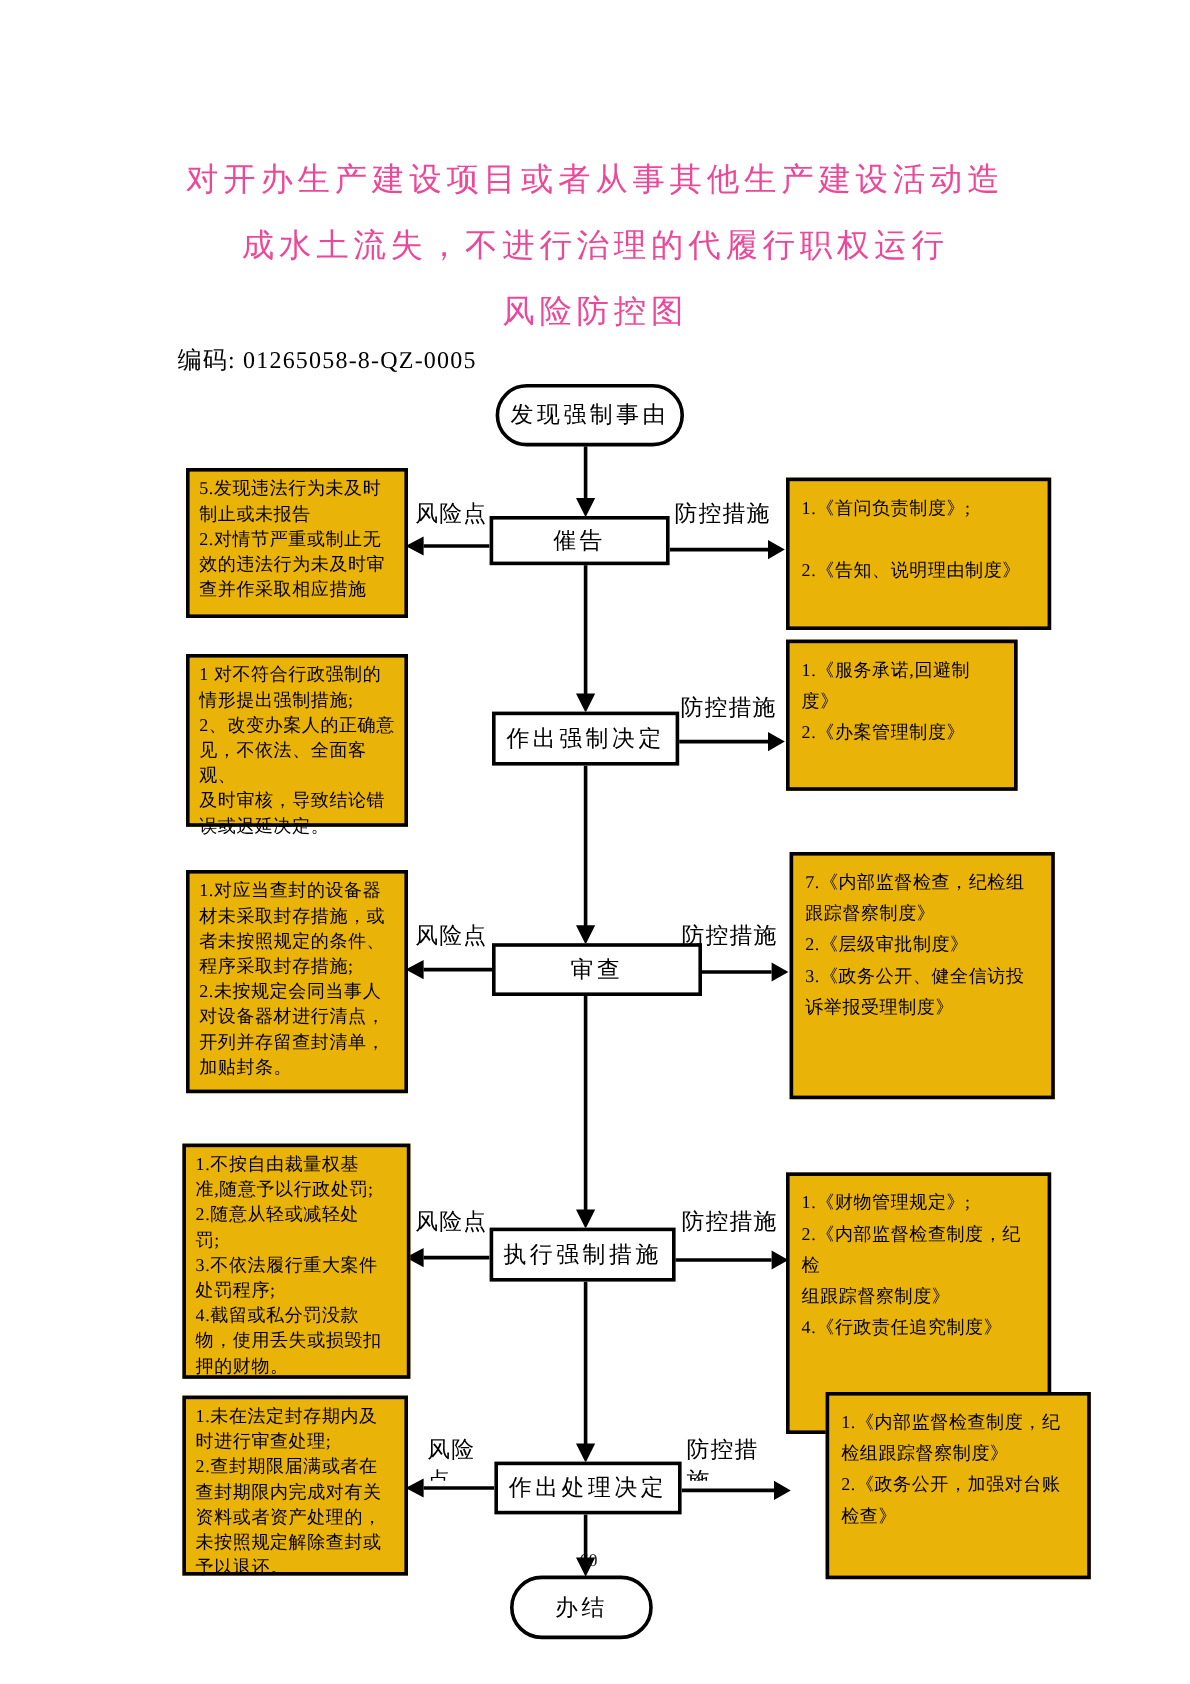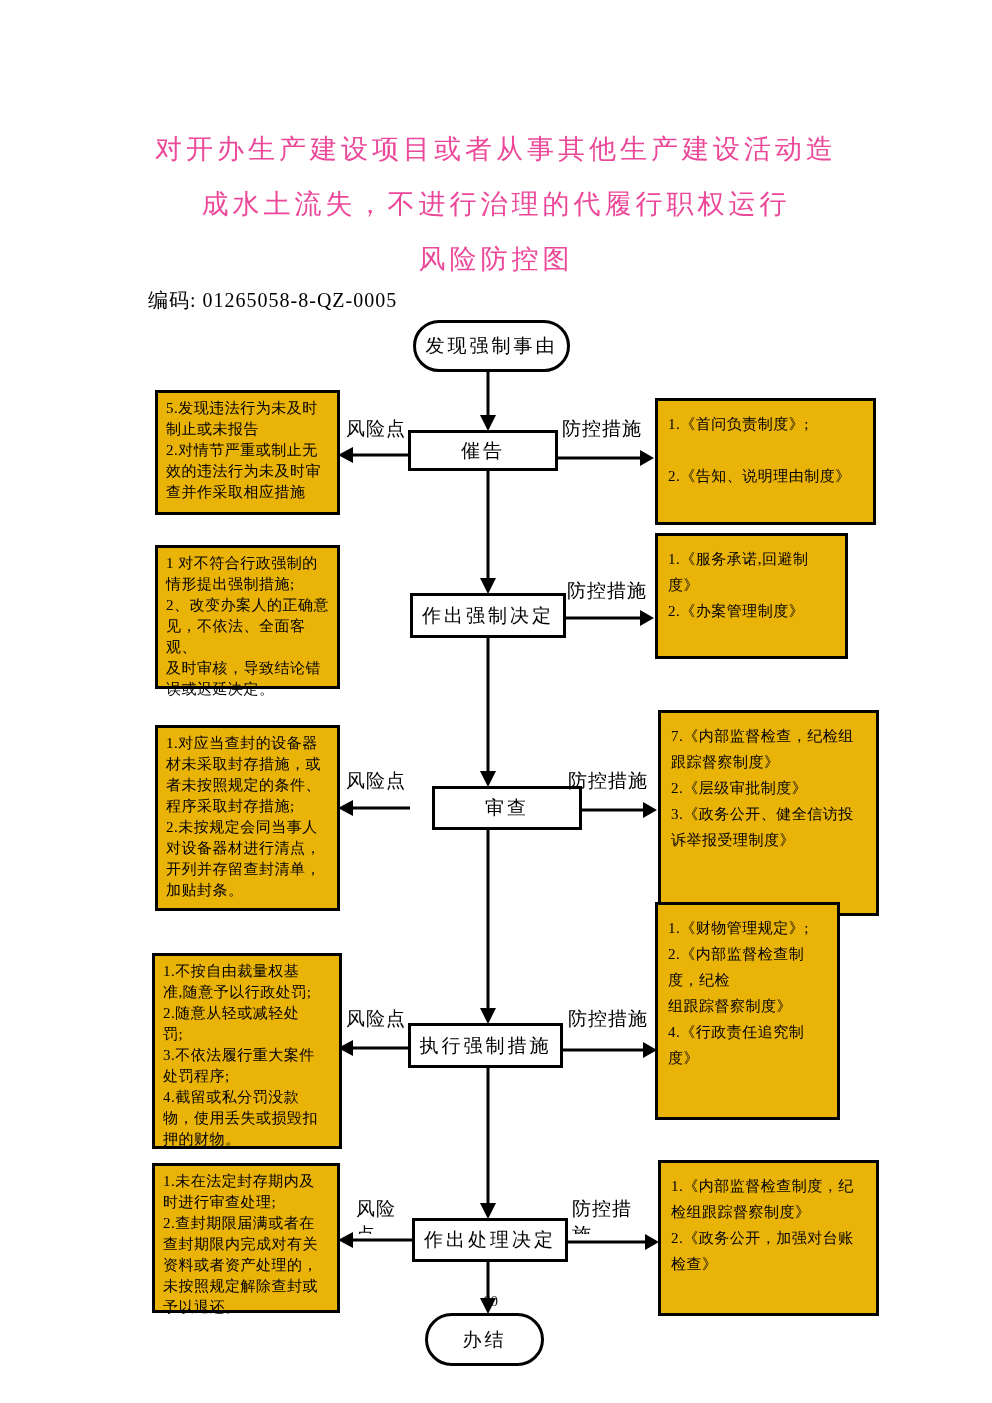--- a/index.html
+++ b/index.html
@@ -138,21 +138,21 @@
   <div class="flowlabel" style="left:567px;top:578px;">防控措施</div>
   <div class="sidebox" style="left:155px;top:545px;width:185px;height:144px;">1 对不符合行政强制的
 情形提出强制措施;
 2、改变办案人的正确意
 见，不依法、全面客观、
 及时审核，导致结论错
 误或迟延决定。</div>
   <div class="sidebox rightbox" style="left:655px;top:533px;width:193px;height:126px;">1.《服务承诺,回避制度》
 2.《办案管理制度》</div>
 
-  <div class="node" style="left:432px;top:786px;width:150px;height:44px;">审查</div>
+  <div class="node" style="left:410px;top:786px;width:175px;height:44px;">审查</div>
   <div class="flowlabel" style="left:346px;top:768px;">风险点</div>
   <div class="flowlabel" style="left:568px;top:768px;">防控措施</div>
   <div class="sidebox" style="left:155px;top:725px;width:185px;height:186px;">1.对应当查封的设备器
 材未采取封存措施，或
 者未按照规定的条件、
 程序采取封存措施;
 2.未按规定会同当事人
 对设备器材进行清点，
 开列并存留查封清单，
 加贴封条。</div>
@@ -167,36 +167,36 @@
   <div class="flowlabel" style="left:568px;top:1006px;">防控措施</div>
   <div class="sidebox" style="left:152px;top:953px;width:190px;height:196px;">1.不按自由裁量权基
 准,随意予以行政处罚;
 2.随意从轻或减轻处
 罚;
 3.不依法履行重大案件
 处罚程序;
 4.截留或私分罚没款
 物，使用丢失或损毁扣
 押的财物。</div>
-  <div class="sidebox rightbox" style="left:655px;top:902px;width:185px;height:218px;">1.《财物管理规定》;
+  <div class="sidebox rightbox" style="left:655px;top:977px;width:221px;height:218px;">1.《财物管理规定》;
 2.《内部监督检查制度，纪检
 组跟踪督察制度》
 4.《行政责任追究制度》</div>
 
   <div class="node" style="left:412px;top:1218px;width:156px;height:44px;">作出处理决定</div>
   <div class="flowlabel clipped" style="left:356px;top:1196px;width:46px;height:38px;">风险点</div>
   <div class="flowlabel clipped" style="left:572px;top:1196px;width:64px;height:38px;">防控措施</div>
   <div class="sidebox" style="left:152px;top:1163px;width:188px;height:150px;">1.未在法定封存期内及
 时进行审查处理;
 2.查封期限届满或者在
 查封期限内完成对有关
 资料或者资产处理的，
 未按照规定解除查封或
 予以退还。</div>
-  <div class="sidebox rightbox" style="left:658px;top:1160px;width:221px;height:156px;">1.《内部监督检查制度，纪
+  <div class="sidebox rightbox" style="left:688px;top:1160px;width:221px;height:156px;">1.《内部监督检查制度，纪
 检组跟踪督察制度》
 2.《政务公开，加强对台账
 检查》</div>
 
   <div class="node terminal" style="left:425px;top:1313px;width:119px;height:53px;">
     <span>办结</span>
   </div>
 
 </div>
 

